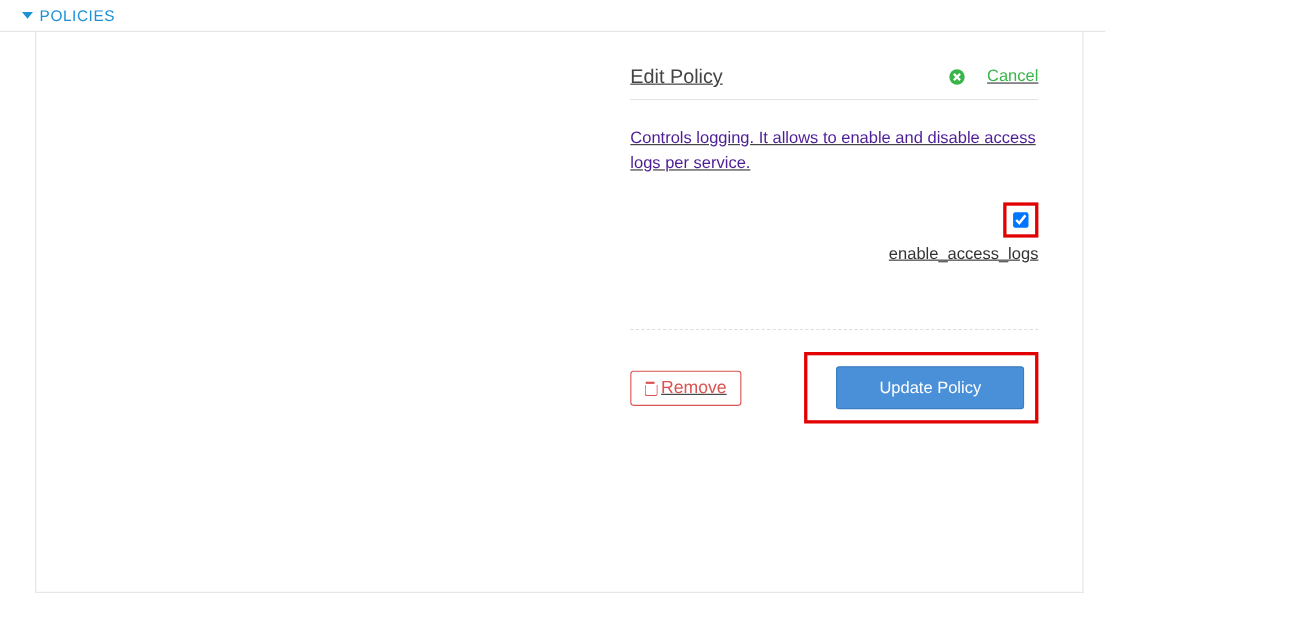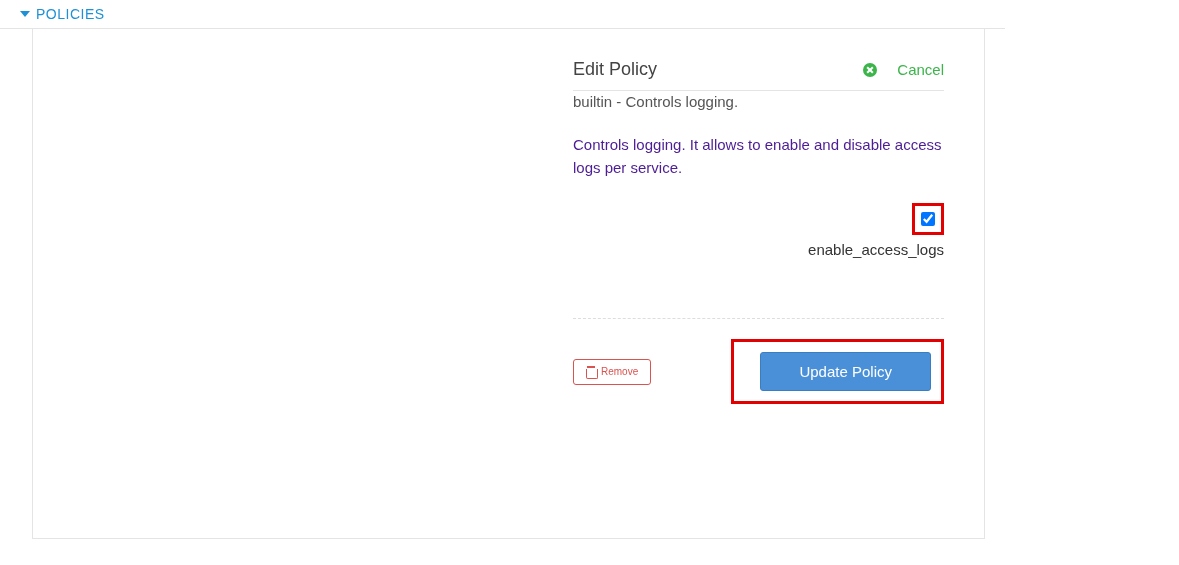--- a/index.html
+++ b/index.html
@@ -41,20 +41,21 @@
     border-bottom: 1px solid #e4e4e4;
     margin: 0 20px 0 32px;
     padding: 30px 40px 30px 40px;
     min-height: 510px;
     position: relative;
   }
 
   .right-col {
     margin-left: 500px; 
     max-width: 560px;
+    text-decoration: underline;
   }
 
   .title-row {
     display: flex;
     align-items: center;
     justify-content: space-between;
     border-bottom: 1px solid #e4e4e4;
     padding-bottom: 10px;
   }
   .title-row h2 {
@@ -145,21 +146,21 @@
     align-items: center;
     justify-content: space-between;
   }
 
   .btn-remove {
     border: 1px solid #d9534f;
     color: #d9534f;
     background: #fff;
     border-radius: 3px;
     padding: 6px 12px;
-    font-size: 10px;
+    font-size: 16px;
     display: inline-flex;
     align-items: center;
     gap: 5px;
     cursor: pointer;
   }
   .trash-icon {
     width: 10px; height: 12px;
     position: relative;
     display: inline-block;
   }
@@ -216,21 +217,20 @@
     <div class="right-col">
 
       <div class="title-row">
         <h2>Edit Policy</h2>
         <span class="cancel">
           <span class="cancel-icon"></span>
           <span>Cancel</span>
         </span>
       </div>
 
-      <div class="policy-sub">builtin - Controls logging.</div>
       <div class="policy-desc">Controls logging. It allows to enable and disable access logs per service.</div>
 
 
       <div class="field-row">
         <span class="hl">
           <input type="checkbox" checked="" style="">
         </span>
         <span>enable_access_logs</span>
       </div>
 

